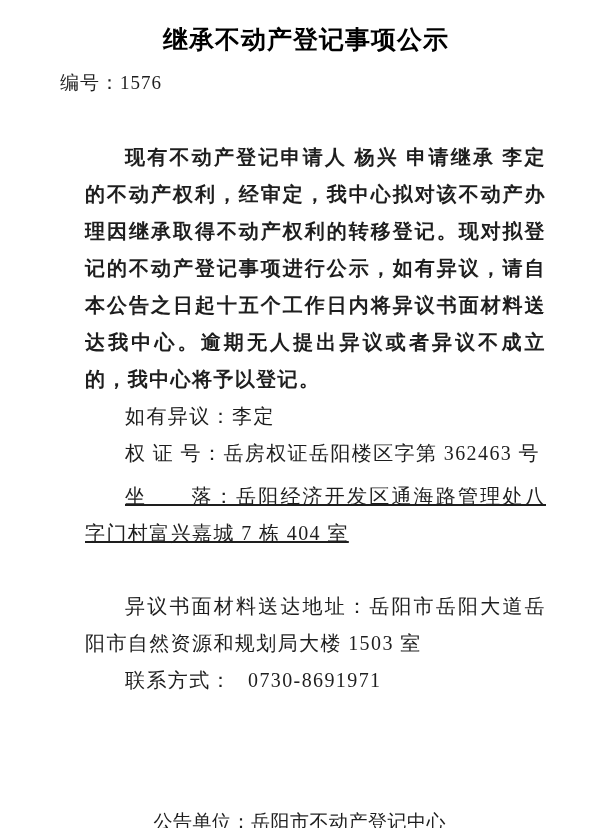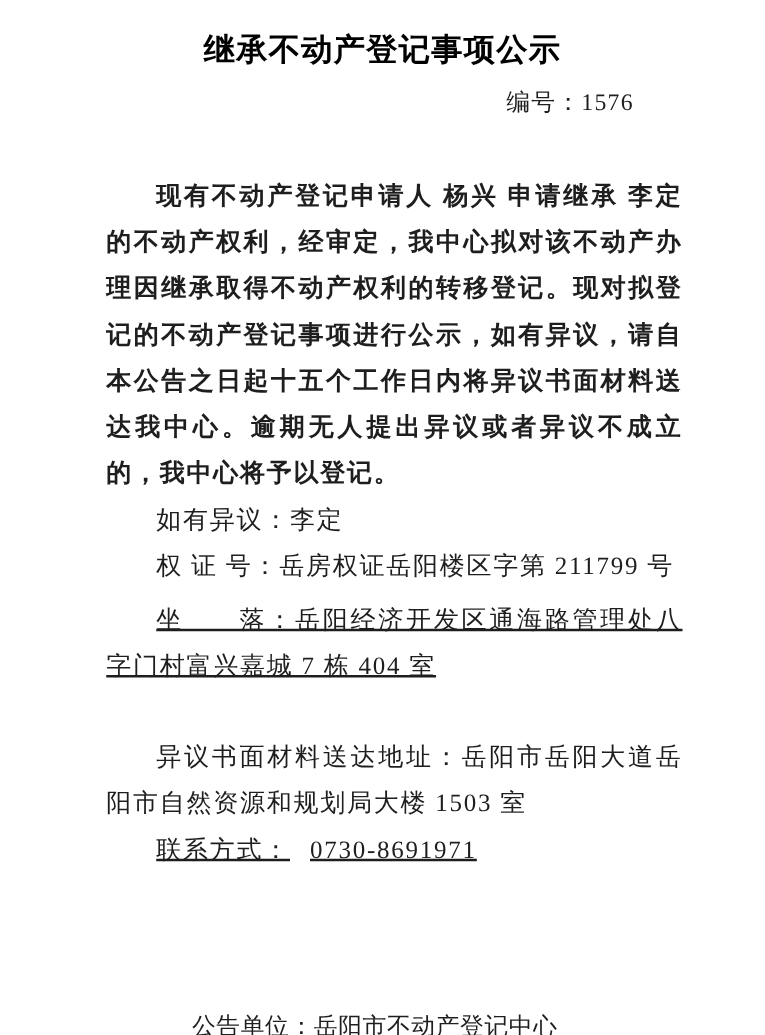--- a/index.html
+++ b/index.html
@@ -24,21 +24,21 @@
     text-align: center;
     font-family: "Liberation Sans", "DejaVu Sans", sans-serif;
     font-weight: 700;
     font-size: 25px;
     letter-spacing: 1px;
     color: #000000;
   }
   .doc-number {
     margin-top: 13px;
     padding-right: 45px;
-    text-align: right;
+    text-align: left;
     font-size: 19px;
     letter-spacing: 1px;
     line-height: 28px;
   }
   .content {
     padding: 0 6px 0 25px;
     font-size: 20px;
     line-height: 37px;
     letter-spacing: 1.4px;
   }
@@ -60,21 +60,20 @@
     margin-top: 6px;
     text-decoration: underline;
   }
   .delivery-para {
     margin: 36px 0 0 0;
     text-indent: 40px;
     text-align: justify;
   }
   .contact-line {
     text-indent: 40px;
-    text-decoration: underline;
   }
   .contact-value {
     margin-left: 16px;
   }
   .footer-block {
     margin-top: 104px;
     margin-right: 100px;
     margin-left: auto;
     width: fit-content;
     text-align: center;
@@ -104,21 +103,21 @@
 
     <p class="body-para">现有不动产登记申请人 杨兴 申请继承 李定 的不动产权利，经审定，我中心拟对该不动产办理因继承取得不动产权利的转移登记。现对拟登记的不动产登记事项进行公示，如有异议，请自本公告之日起十五个工作日内将异议书面材料送达我中心。逾期无人提出异议或者异议不成立的，我中心将予以登记。</p>
 
     <div class="fields">
 
       <div class="field">
         <span>如有异议：</span><span>李定</span>
       </div>
 
       <div class="field">
-        <span>权 证 号：</span><span>岳房权证岳阳楼区字第 211799 号</span>
+        <span>权 证 号：</span><span>岳房权证岳阳楼区字第 362463 号</span>
       </div>
 
       <div class="field hang-wrap">
         <span>坐　　落：</span><span>岳阳经济开发区通海路管理处八字门村富兴嘉城 7 栋 404 室</span>
       </div>
 
     </div>
 
     <p class="delivery-para">
       <span>异议书面材料送达地址：</span><span>岳阳市岳阳大道岳阳市自然资源和规划局大楼 1503 室</span>

